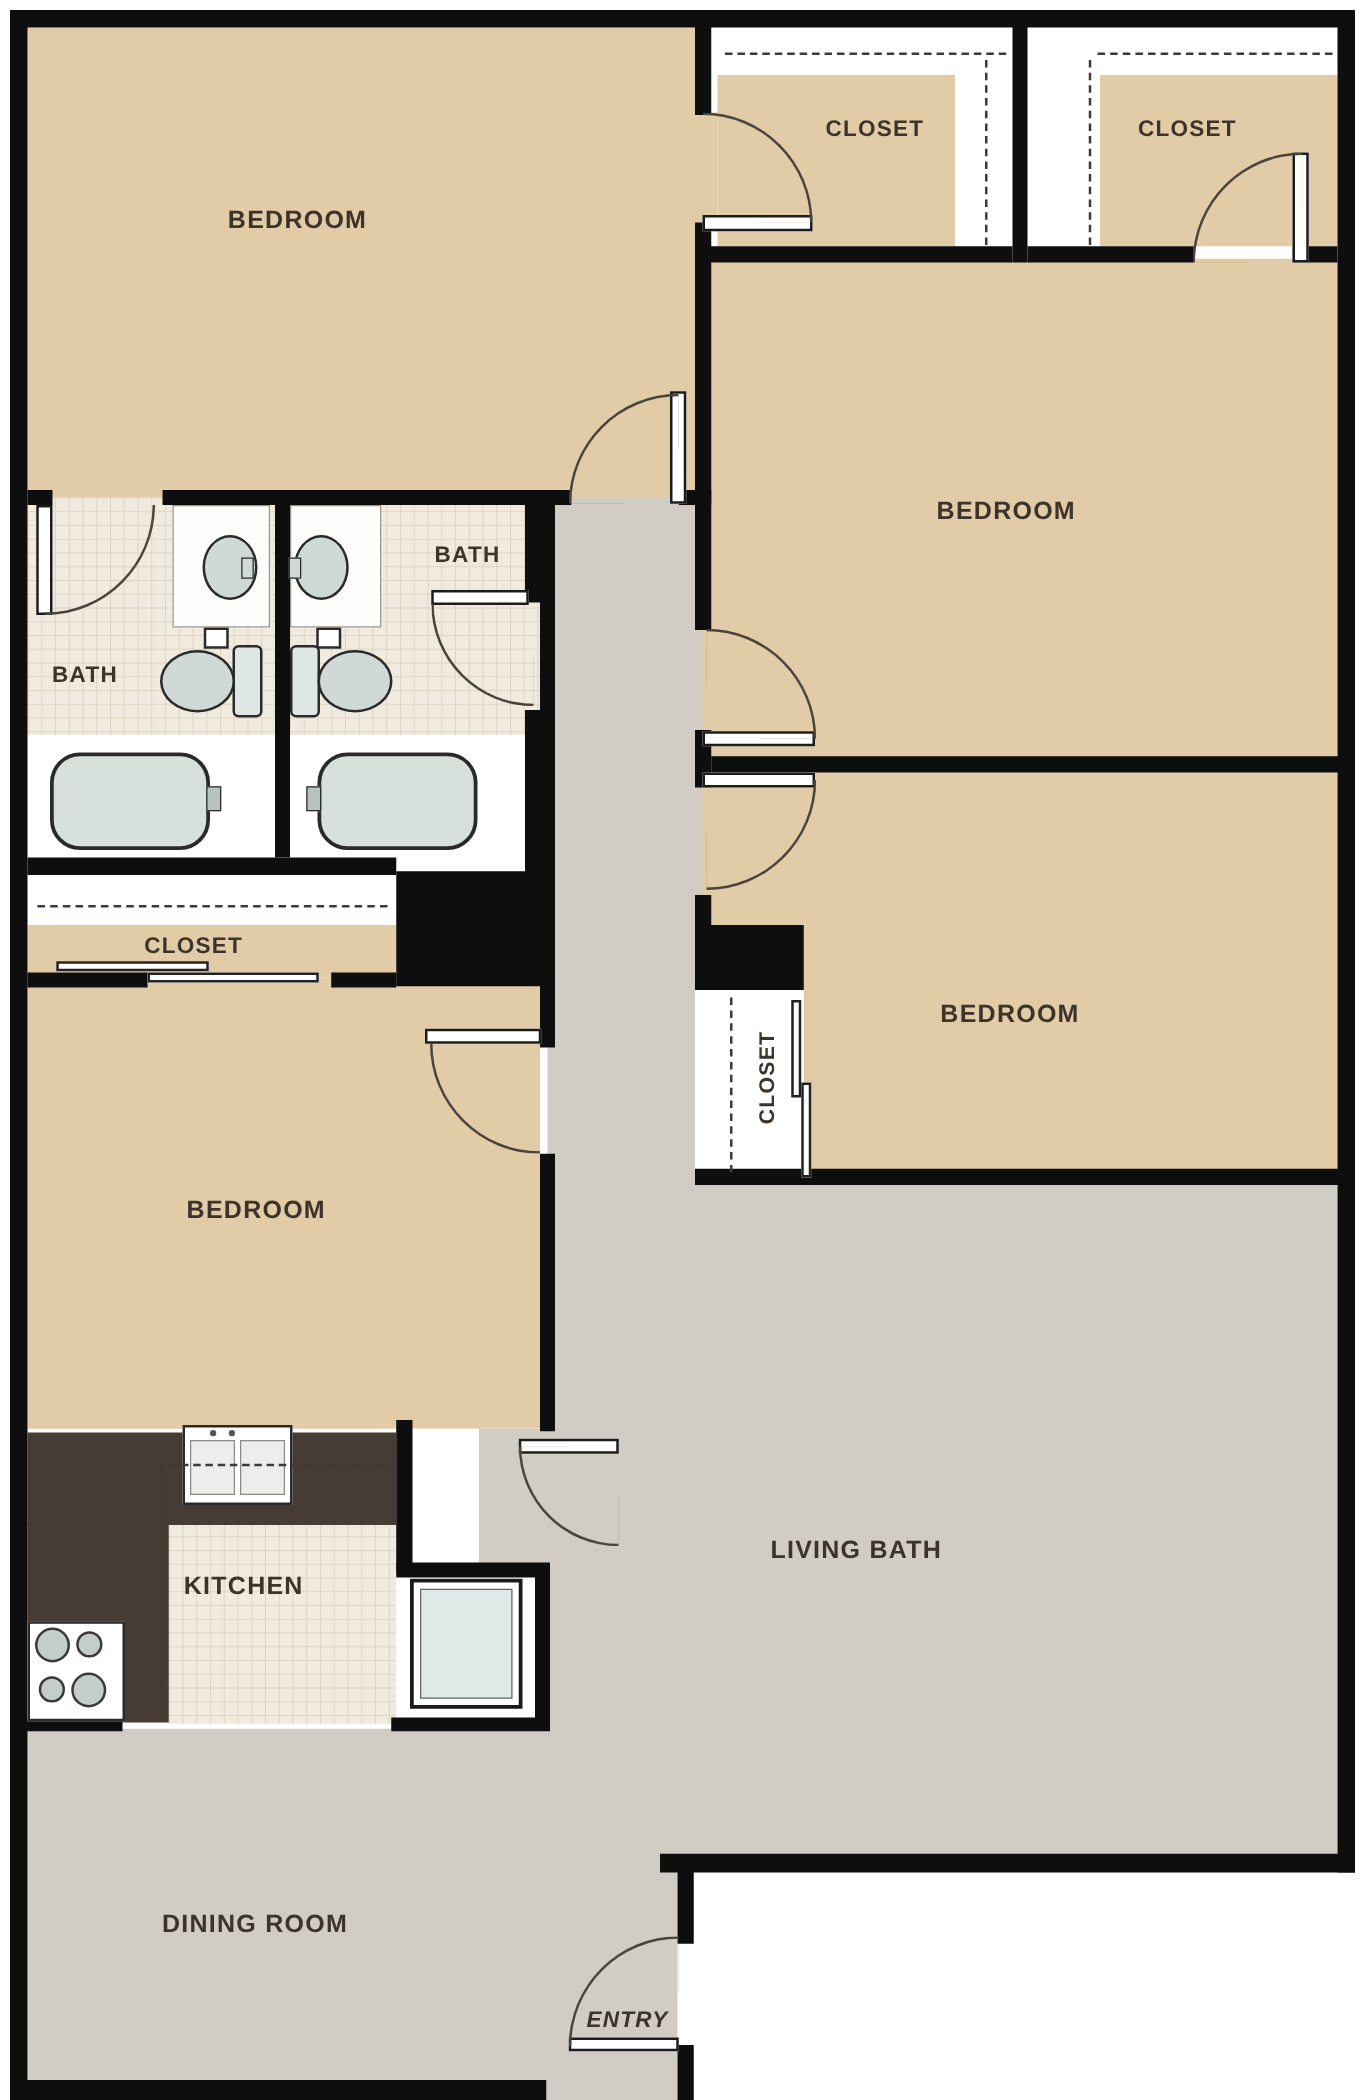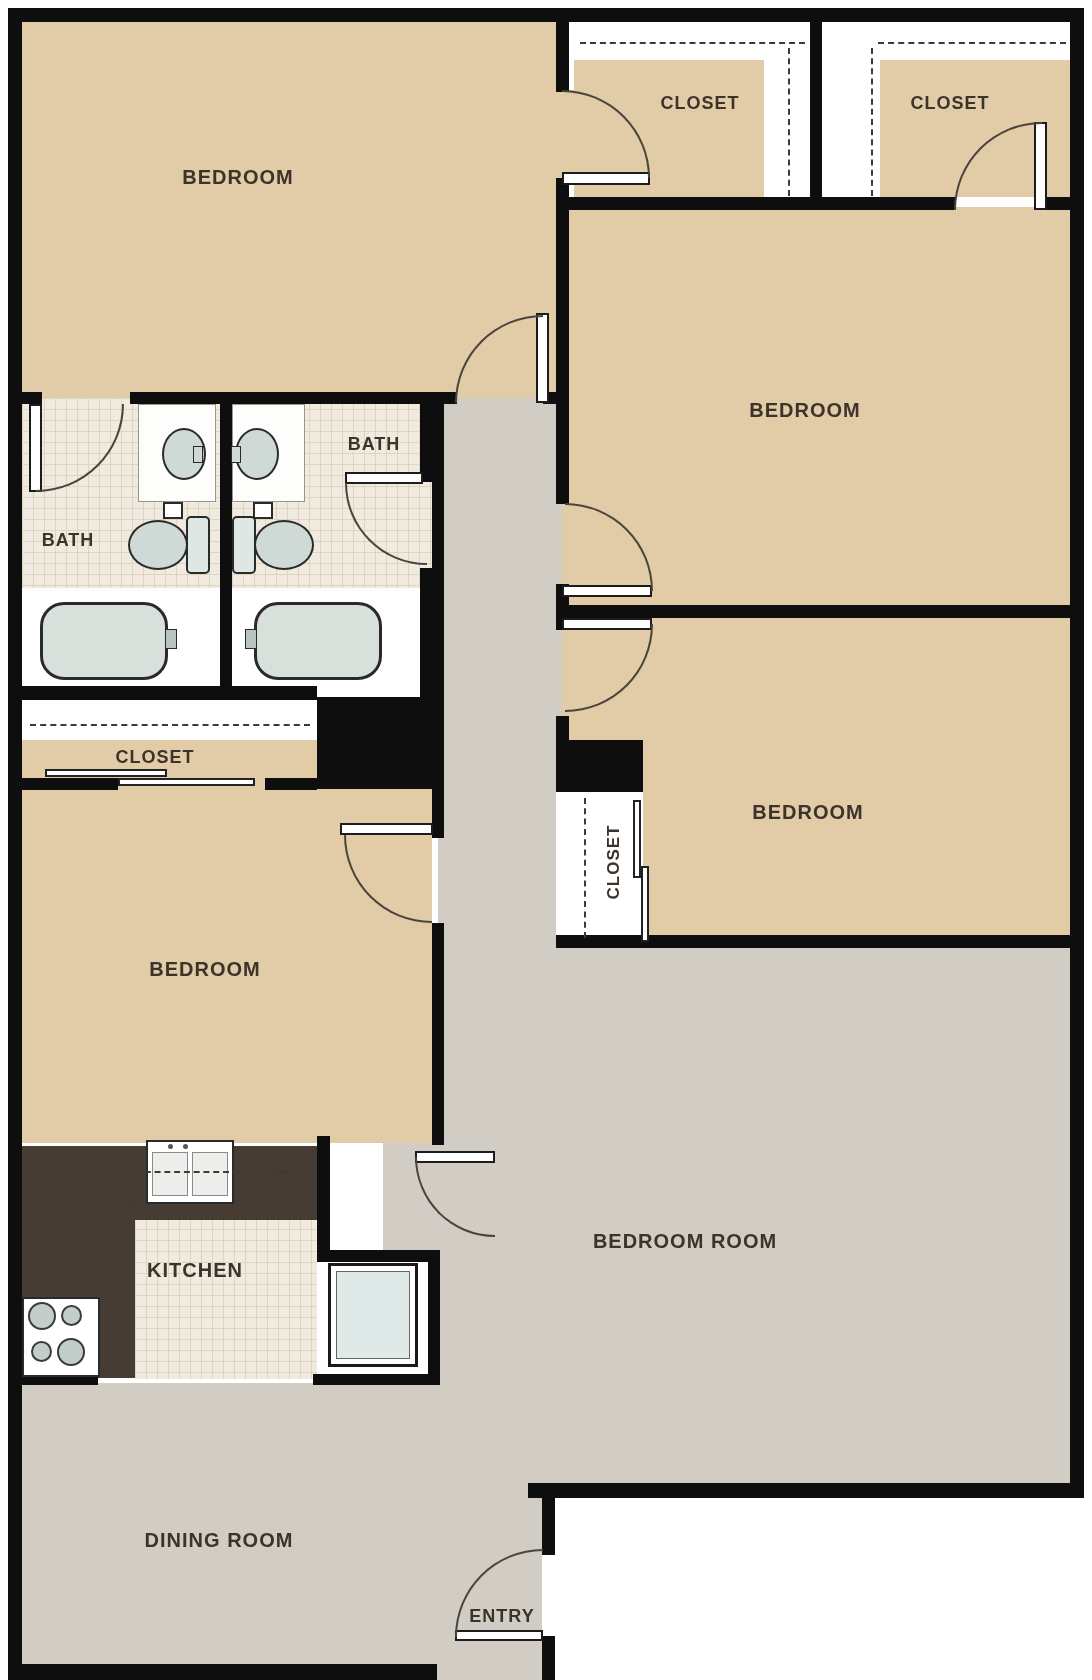--- a/index.html
+++ b/index.html
@@ -179,18 +179,18 @@
   <div class="lbl lbl-sm" style="left:700px;top:103px;">CLOSET</div>
   <div class="lbl lbl-sm" style="left:950px;top:103px;">CLOSET</div>
   <div class="lbl" style="left:805px;top:410px;">BEDROOM</div>
   <div class="lbl lbl-sm" style="left:68px;top:540px;">BATH</div>
   <div class="lbl lbl-sm" style="left:374px;top:444px;">BATH</div>
   <div class="lbl lbl-sm" style="left:155px;top:757px;">CLOSET</div>
   <div class="lbl" style="left:808px;top:812px;">BEDROOM</div>
   <div class="lbl lbl-rot" style="left:614px;top:862px;">CLOSET</div>
   <div class="lbl" style="left:205px;top:969px;">BEDROOM</div>
   <div class="lbl" style="left:195px;top:1270px;">KITCHEN</div>
-  <div class="lbl" style="left:685px;top:1241px;">BEDROOM ROOM</div>
-  <div class="lbl" style="left:219px;top:1540px;">DINING ROOM</div>
-  <div class="lbl lbl-sm" style="left:502px;top:1616px;">ENTRY</div>
+  <div class="lbl" style="left:685px;top:1241px;">LIVING BATH</div>
+  <div class="lbl" style="left:204px;top:1540px;">DINING ROOM</div>
+  <div class="lbl lbl-sm" style="left:502px;top:1616px;font-style:italic;">ENTRY</div>
 
 
 </div>
 
 </body></html>

